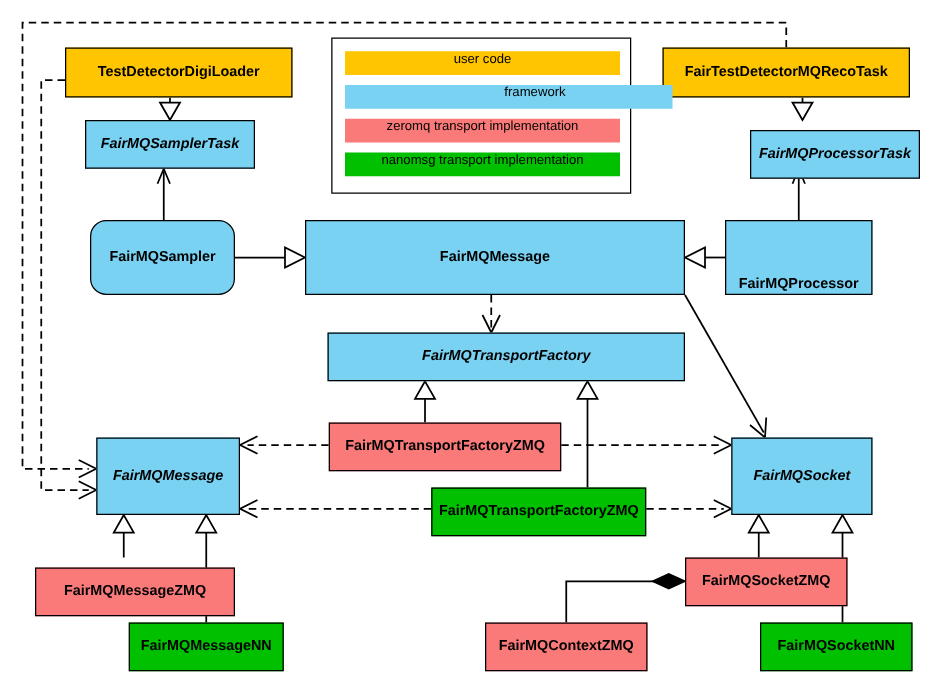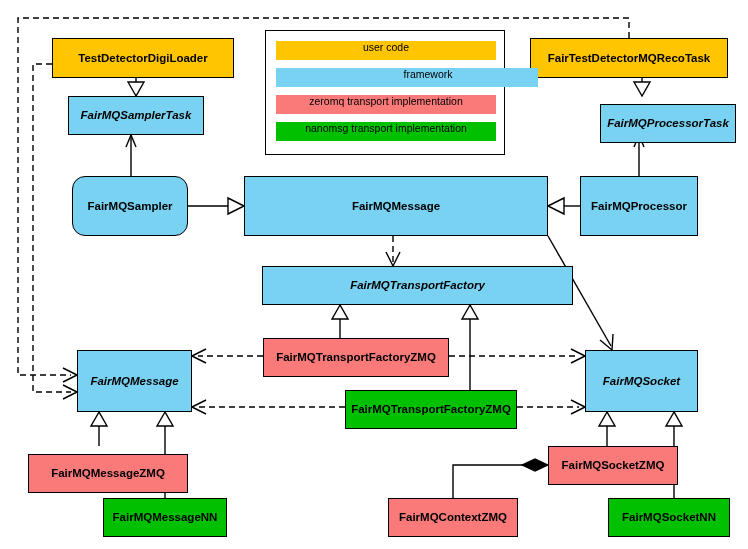--- a/index.html
+++ b/index.html
@@ -161,24 +161,24 @@
       </div>
       <div class="node c-framework abstract" style="left: 574px; top: 104px; width: 136px; height: 39px; margin-left: 26px;">
         <span>FairMQProcessorTask</span>
       </div>
       <div class="node c-framework" style="left: 72px; top: 176px; width: 116px; height: 60px; border-radius: 13px;">
         <span>FairMQSampler</span>
       </div>
       <div class="node c-framework" style="left: 244px; top: 176px; width: 304px; height: 60px;">
         <span>FairMQMessage</span>
       </div>
-      <div class="node c-framework" style="left: 580px; top: 176px; width: 118px; height: 60px;">
+      <div class="node c-framework" style="left: 580px; top: 176px; width: 118px; height: 60px; align-items: flex-end;">
         <span>FairMQProcessor</span>
       </div>
-      <div class="node c-framework abstract" style="left: 262px; top: 266px; width: 311px; height: 39px;">
+      <div class="node c-framework abstract" style="left: 262px; top: 266px; width: 286px; height: 39px;">
         <span>FairMQTransportFactory</span>
       </div>
       <div class="node c-zmq" style="left: 263px; top: 338px; width: 186px; height: 39px;">
         <span>FairMQTransportFactoryZMQ</span>
       </div>
       <div class="node c-nn" style="left: 345px; top: 390px; width: 172px; height: 39px;">
         <span>FairMQTransportFactoryZMQ</span>
       </div>
       <div class="node c-framework abstract" style="left: 77px; top: 350px; width: 115px; height: 62px;">
         <span>FairMQMessage</span>

